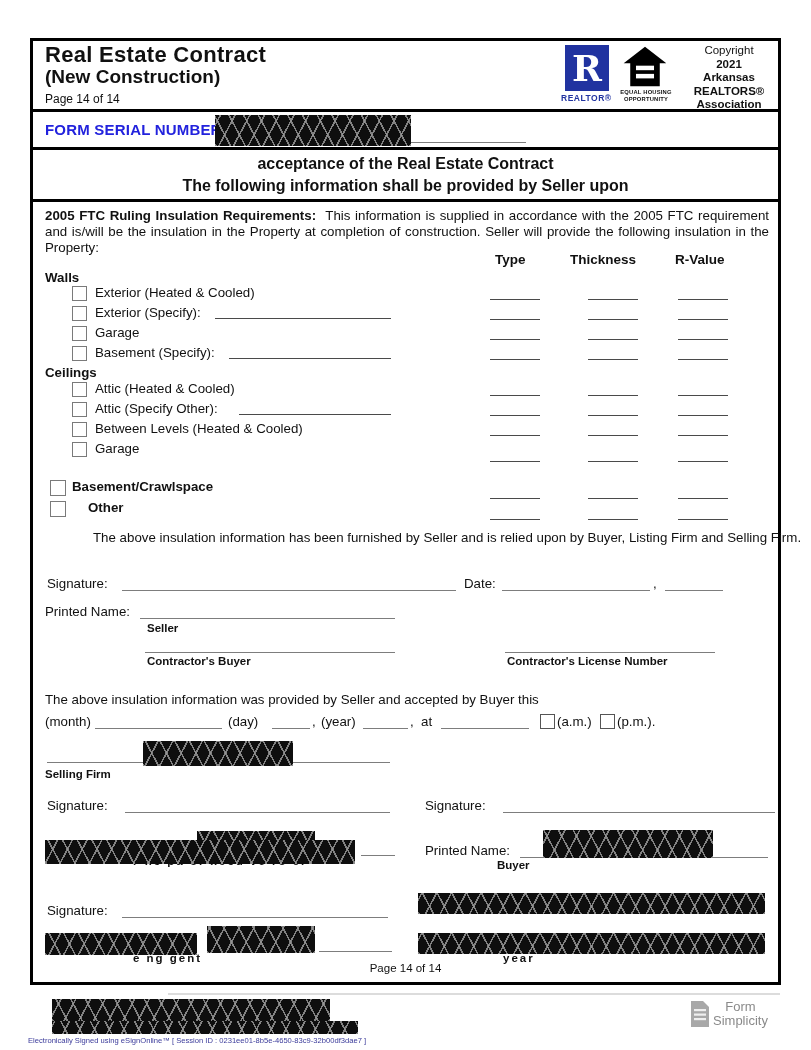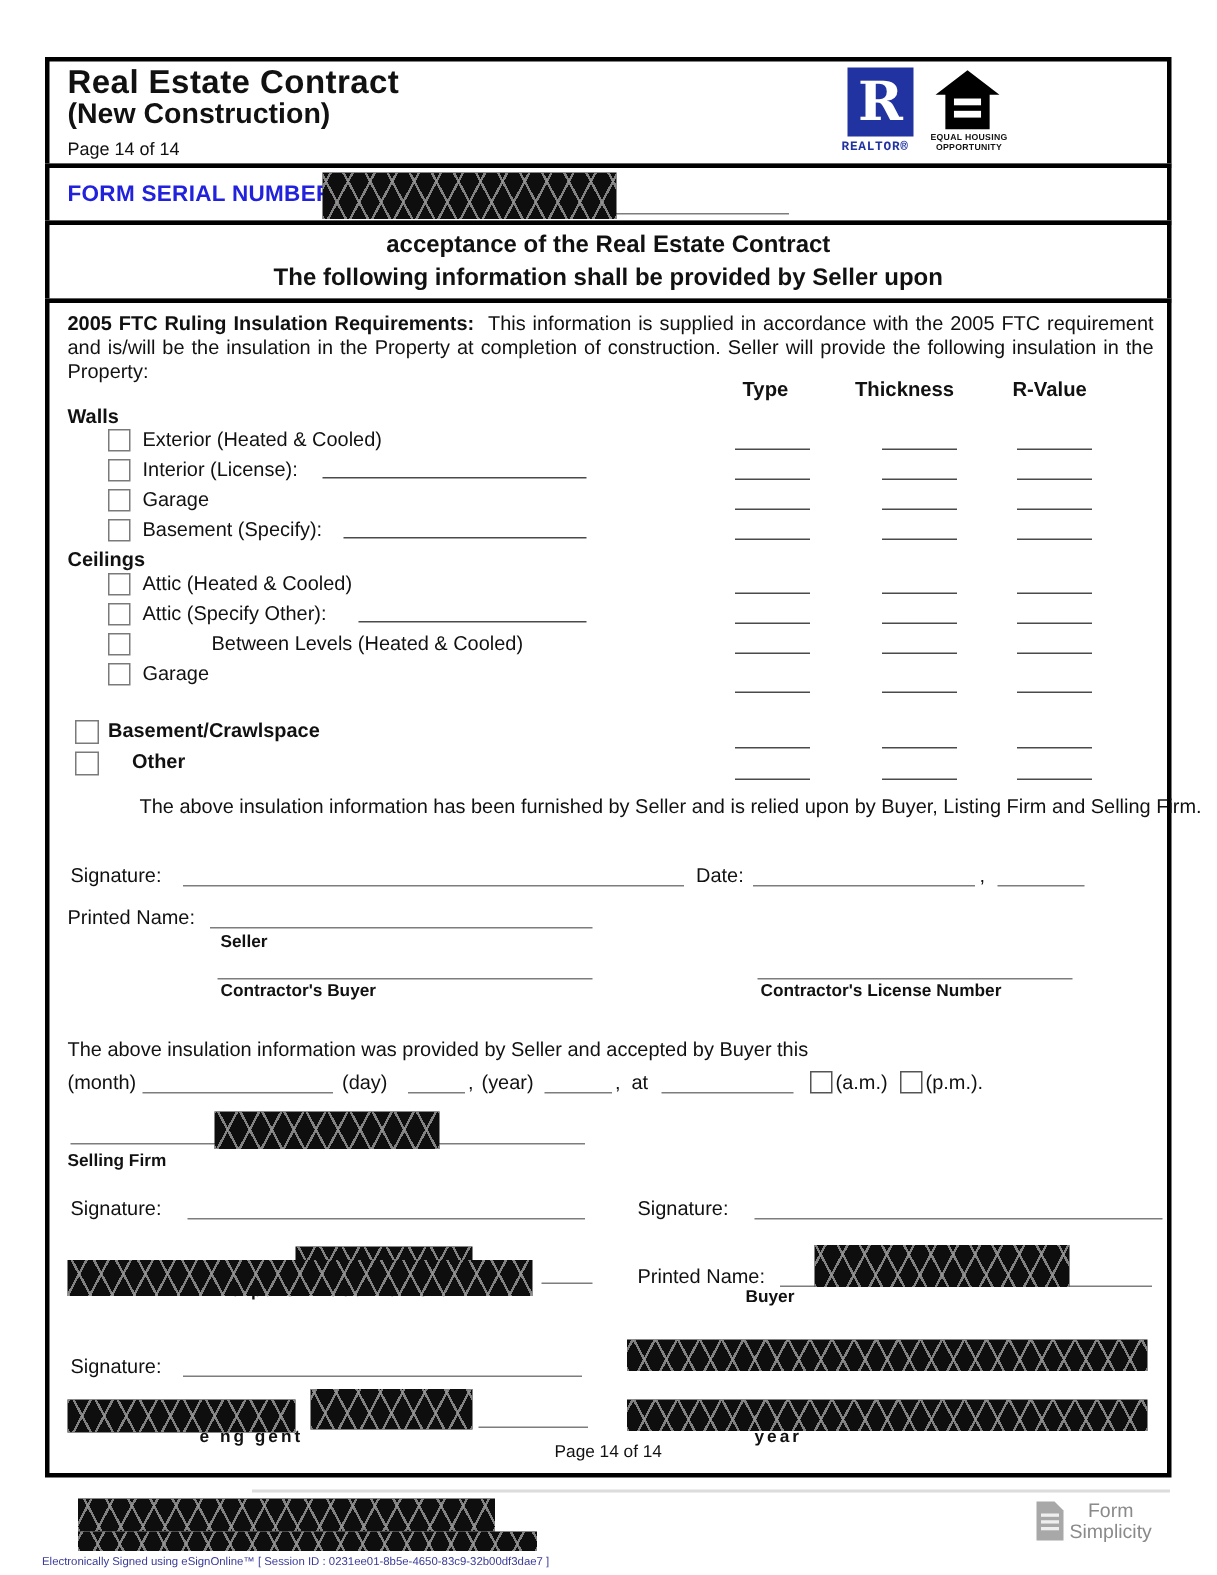--- a/index.html
+++ b/index.html
@@ -18,21 +18,21 @@
   .blbl{position:absolute;font-size:13.3px;font-weight:bold;white-space:nowrap;}
   .small-b{position:absolute;font-size:11.5px;font-weight:bold;white-space:nowrap;}
   .para{position:absolute;left:12px;width:724px;font-size:13.3px;line-height:1.2;text-align:justify;}
   .partial{position:absolute;font-size:11.5px;font-weight:bold;letter-spacing:2px;white-space:nowrap;z-index:1;color:#111;}
   .title{position:absolute;left:12px;top:1px;font-size:22px;font-weight:bold;letter-spacing:.3px;}
   .subtitle{position:absolute;left:12px;top:25px;font-size:19px;font-weight:bold;}
   .pageline{position:absolute;left:12px;top:51px;font-size:12px;}
   .rlogo-box{position:absolute;width:44px;height:46px;background:#2133a0;color:#fff;
      display:flex;align-items:center;justify-content:center;font-family:"DejaVu Serif",serif;
      font-weight:bold;font-size:36px;line-height:1;}
-  .rlogo-cap{position:absolute;font-size:8.5px;font-weight:bold;color:#2133a0;letter-spacing:.5px;font-family:Liberation Mono, monospace;}
+  .rlogo-cap{position:absolute;font-size:8.5px;font-weight:bold;color:#2133a0;letter-spacing:.5px;}
   .eho-cap{position:absolute;font-size:5.8px;font-weight:bold;line-height:1.2;text-align:center;letter-spacing:.2px;}
   .copyright{position:absolute;width:100px;text-align:center;font-size:11.5px;line-height:1.18;}
   .copyright .c-bold{font-weight:bold;}
   .serial-label{position:absolute;left:12px;top:9px;font-size:15px;font-weight:bold;color:#2222dd;letter-spacing:.2px;}
   .banner{position:absolute;left:0;width:100%;text-align:center;font-size:16px;font-weight:bold;line-height:1.38;}
   .colhead{position:absolute;font-size:13.5px;font-weight:bold;}
   .bl{position:absolute;width:50px;height:13px;border-bottom:1.5px solid #4a4a4a;}
   .pagefoot{position:absolute;left:0;width:100%;text-align:center;font-size:11.5px;top:760px;}
   .fs-text{font-size:13px;color:#8a8a8a;line-height:1.08;text-align:center;}
   .esign{position:absolute;left:28px;top:1036px;font-size:7.6px;color:#3a3a9a;white-space:nowrap;}
@@ -57,20 +57,27 @@
         <path d="M28 1 L54 21 L46 21 L46 49 L10 49 L10 21 L2 21 Z" fill="#000"></path>
         <rect x="17" y="24" width="22" height="5.5" fill="#fff"></rect>
         <rect x="17" y="34" width="22" height="5.5" fill="#fff"></rect>
       </svg>
     </div>
     <div class="eho-cap" style="left:584px;top:48px;width:58px;">
       <span>EQUAL HOUSING</span><br>
       <span>OPPORTUNITY</span>
     </div>
 
+    <div class="copyright" style="left:646px;top:3px;">
+      <div>Copyright</div>
+      <div class="c-bold">2021</div>
+      <div class="c-bold">Arkansas</div>
+      <div class="c-bold">REALTORS®</div>
+      <div class="c-bold">Association</div>
+    </div>
   </div>
 
   <div class="box" style="top:109px;height:41px;">
     <span class="serial-label">FORM SERIAL NUMBER</span>
     <span class="redact" style="left:182px;top:3px;width:196px;height:31px;"></span>
     <span class="uline" style="left:377px;top:16px;width:116px;"></span>
   </div>
 
   <div class="box" style="top:147px;height:55px;">
     <div class="banner" style="top:3px;">
@@ -89,21 +96,21 @@
 
     <span class="blbl" style="left:12px;top:68px;">Walls</span>
 
     <span class="cb" style="left:39px;top:84px;"></span>
     <span class="lbl" style="left:62px;top:83px;">Exterior (Heated &amp; Cooled)</span>
     <span class="bl" style="left:457px;top:84px;"></span>
     <span class="bl" style="left:555px;top:84px;"></span>
     <span class="bl" style="left:645px;top:84px;"></span>
 
     <span class="cb" style="left:39px;top:104px;"></span>
-    <span class="lbl" style="left:62px;top:103px;">Interior  (License):</span>
+    <span class="lbl" style="left:62px;top:103px;">Exterior  (Specify):</span>
     <span class="dline" style="left:182px;top:102px;width:176px;"></span>
     <span class="bl" style="left:457px;top:104px;"></span>
     <span class="bl" style="left:555px;top:104px;"></span>
     <span class="bl" style="left:645px;top:104px;"></span>
 
     <span class="cb" style="left:39px;top:124px;"></span>
     <span class="lbl" style="left:62px;top:123px;">Garage</span>
     <span class="bl" style="left:457px;top:124px;"></span>
     <span class="bl" style="left:555px;top:124px;"></span>
     <span class="bl" style="left:645px;top:124px;"></span>
@@ -124,21 +131,21 @@
     <span class="bl" style="left:645px;top:180px;"></span>
 
     <span class="cb" style="left:39px;top:200px;"></span>
     <span class="lbl" style="left:62px;top:199px;">Attic (Specify  Other):</span>
     <span class="dline" style="left:206px;top:198px;width:152px;"></span>
     <span class="bl" style="left:457px;top:200px;"></span>
     <span class="bl" style="left:555px;top:200px;"></span>
     <span class="bl" style="left:645px;top:200px;"></span>
 
     <span class="cb" style="left:39px;top:220px;"></span>
-    <span class="lbl" style="left:62px;top:219px;margin-left:46px;">Between Levels (Heated &amp; Cooled)</span>
+    <span class="lbl" style="left:62px;top:219px;">Between Levels (Heated &amp; Cooled)</span>
     <span class="bl" style="left:457px;top:220px;"></span>
     <span class="bl" style="left:555px;top:220px;"></span>
     <span class="bl" style="left:645px;top:220px;"></span>
 
     <span class="cb" style="left:39px;top:240px;"></span>
     <span class="lbl" style="left:62px;top:239px;">Garage</span>
     <span class="bl" style="left:457px;top:246px;"></span>
     <span class="bl" style="left:555px;top:246px;"></span>
     <span class="bl" style="left:645px;top:246px;"></span>
 

